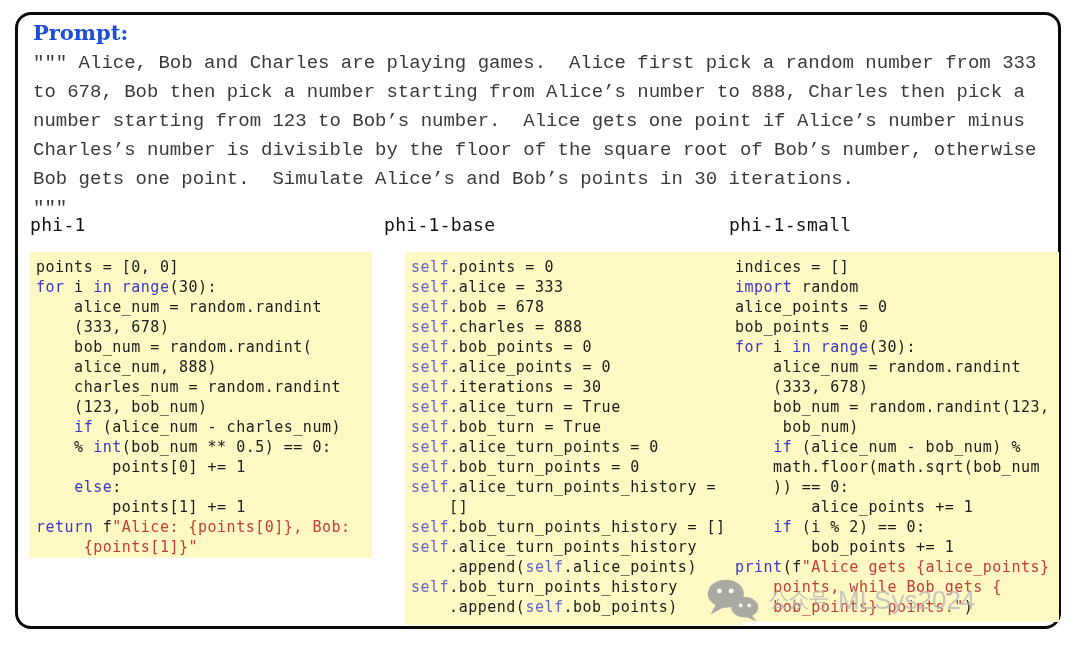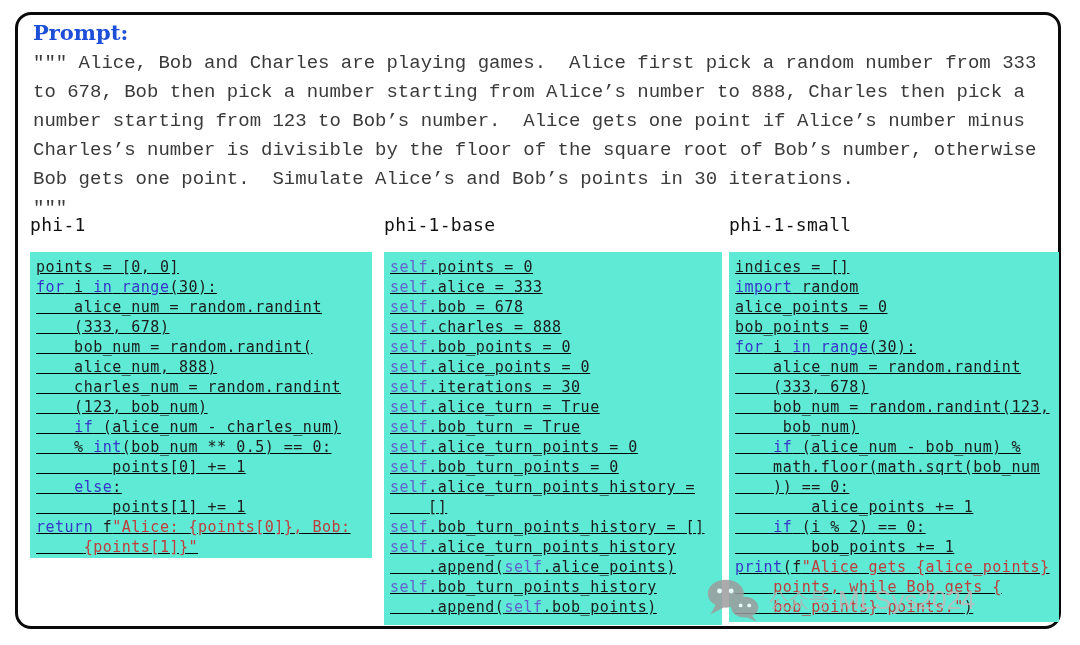--- a/index.html
+++ b/index.html
@@ -9,32 +9,32 @@
          border:3px solid #0a0a0a;border-radius:16px;box-sizing:border-box;background:#ffffff;}
   .prompt-title{position:absolute;left:33px;top:20px;
          font-family:"DejaVu Serif","Liberation Serif",serif;font-weight:bold;
          font-size:21px;color:#1d4ed8;}
   .prompt-text{position:absolute;left:33px;top:49px;margin:0;
          font-family:"Liberation Mono","DejaVu Sans Mono",monospace;
          font-size:19px;line-height:29px;color:#3a3a3a;white-space:pre;}
   .col-header{position:absolute;top:214px;
          font-family:"DejaVu Sans Mono",monospace;font-weight:normal;
          font-size:18px;color:#111;letter-spacing:0.3px;}
-  .code-block{position:absolute;top:252px;background:#5eead4;box-sizing:border-box;text-decoration:underline;}
+  .code-block{position:absolute;top:252px;background:#fef9c3;box-sizing:border-box;}
   .code-pre{margin:0;padding:5px 4px 8px 6px;
          font-family:"DejaVu Sans Mono",monospace;font-size:15px;line-height:20px;
          letter-spacing:0.5px;color:#1c1c1c;}
   .code-line{white-space:pre;}
   .tok-p{color:#1c1c1c;}
   .tok-k{color:#3737c8;}
   .tok-s{color:#6363cf;}
   .tok-r{color:#c23c3c;}
   #col-header-1{left:30px;} #col-header-2{left:384px;} #col-header-3{left:729px;}
   #code-col-1{left:30px;width:342px;height:306px;}
-  #code-col-2{left:384px;width:338px;height:373px;}
+  #code-col-2{left:405px;width:338px;height:373px;}
   #code-col-3{left:729px;width:330px;height:370px;}
   .watermark{position:absolute;left:706px;top:578px;display:flex;align-items:center;
          gap:9px;z-index:5;opacity:0.85;}
   .wm-cn{font-size:20px;color:#b3b3b3;font-family:"DejaVu Sans","Liberation Sans",sans-serif;}
   .wm-en{font-size:26px;color:#bdbdbd;font-family:"Liberation Sans","DejaVu Sans",sans-serif;}
 </style>
 </head>
 <body>
 
 <div id="canvas">

